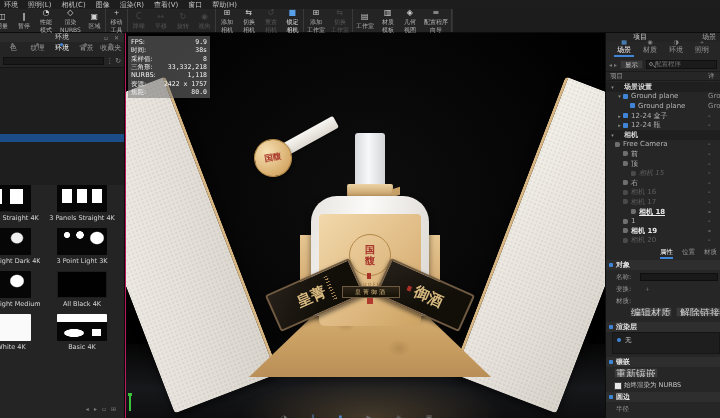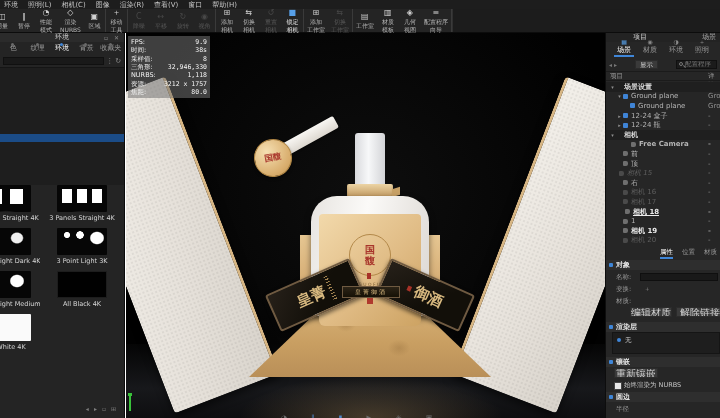--- a/index.html
+++ b/index.html
@@ -1,17 +1,17 @@
 <!DOCTYPE html>
 <html><head>
 <meta charset="utf-8">
 <style>
   *{margin:0;padding:0;box-sizing:border-box}
   html,body{background:#000}
-  #win{position:relative;width:720px;height:418px;overflow:hidden;background:#ffffff;
+  #win{position:relative;width:720px;height:418px;overflow:hidden;background:#be185d;
        font-family:"DejaVu Sans",sans-serif;color:#c9c9c9;-webkit-font-smoothing:antialiased}
   
   #menubar{position:absolute;left:0;top:0;width:720px;height:9px;background:#1d1d1d;
            display:flex;align-items:center;gap:10px;padding-left:4px;font-size:7px;color:#c6c6c6}
   .mitem{white-space:nowrap}
   
   #ribbon{position:absolute;left:0;top:9px;width:720px;height:24px;background:#242424;
           border-bottom:1px solid #0c0c0c;display:flex;align-items:stretch}
   .tbtn{display:flex;flex-direction:column;align-items:center;justify-content:center;
         min-width:22px;padding:1px 3px 0;font-size:6px;line-height:1.2;color:#b6b6b6;
@@ -123,21 +123,21 @@
           border-left:1px solid #0d0d0d;overflow:hidden}
   #rp-head{height:9px;font-size:7px;line-height:9px;background:#232323;position:relative}
   #rp-head .t1{position:absolute;left:27px;color:#cfcfcf}
   #rp-head .t2{position:absolute;right:4px;color:#a8a8a8}
   #rp-tabs{position:absolute;top:9px;left:0;right:0;height:15px;display:flex;padding:0 6px;gap:2px}
   .rtab{flex:1;display:flex;flex-direction:column;align-items:center;justify-content:flex-end;
         padding-bottom:2px;font-size:7px;color:#9a9a9a;position:relative;white-space:nowrap}
   .rtab .ric{font-size:6px;line-height:1;color:#8a8a8a}
   .rtab.selected{color:#fff}.rtab.selected .ric{color:#57a0e8}
   .rtab.selected::after{content:"";position:absolute;bottom:0;left:10%;width:80%;height:2px;background:#3f86d8}
-  #rp-tools{position:absolute;top:25px;left:0;right:0;height:12px;display:flex;align-items:center;gap:18px;padding:0 3px}
+  #rp-tools{position:absolute;top:25px;left:0;right:0;height:12px;display:flex;align-items:center;gap:3px;padding:0 3px}
   .rarrows{font-size:6px;color:#777}
   #rp-show{height:9px;padding:0 4px;background:#3a3a3a;border:1px solid #2b2b2b;font-size:6.5px;
            line-height:8px;color:#d0d0d0;white-space:nowrap}
   #rp-search{flex:1;height:9px;background:#1b1b1b;border:1px solid #101010;display:flex;
              align-items:center;gap:2px;padding:0 2px;font-size:6.5px;color:#787878;white-space:nowrap;overflow:hidden}
   .lens{width:4px;height:4px;border:1px solid #787878;border-radius:50%;position:relative;flex:0 0 auto}
   .lens::after{content:"";position:absolute;left:3px;top:3px;width:3px;height:1px;background:#787878;transform:rotate(45deg)}
   #rp-cols{position:absolute;top:38px;left:0;right:0;height:10px;border-top:1px solid #1b1b1b;
            border-bottom:1px solid #1b1b1b;font-size:6.5px;color:#9c9c9c;line-height:9px}
   #rp-cols .c1{position:absolute;left:4px}
@@ -363,20 +363,24 @@
         <div class="thcell black">
           <div class="th black"></div>
           <span class="thlabel">All Black 4K</span>
         </div>
 
         <div class="thcell white">
           <div class="th white"></div>
           <span class="thlabel">All White 4K</span>
         </div>
 
+        <div class="thcell basic">
+          <div class="th basic"></div>
+          <span class="thlabel">Basic 4K</span>
+        </div>
       </div>
     <div id="lp-foot">
 
     <span>◂</span>
         <span>▸</span>
         <span>▫</span>
         <span>⊞</span>
       </div>
   </div>
 
@@ -434,31 +438,31 @@
           <span class="sv">38s</span>
         </div>
 
         <div class="srow">
           <span class="sl">采样值:</span>
           <span class="sv">8</span>
         </div>
 
         <div class="srow">
           <span class="sl">三角形:</span>
-          <span class="sv">32,946,330</span>
+          <span class="sv">33,332,218</span>
         </div>
 
         <div class="srow">
           <span class="sl">NURBS:</span>
           <span class="sv">1,118</span>
         </div>
 
         <div class="srow">
           <span class="sl">资源:</span>
-          <span class="sv">3212 x 1757</span>
+          <span class="sv">2422 x 1757</span>
         </div>
 
         <div class="srow">
           <span class="sl">焦距:</span>
           <span class="sv">80.0</span>
         </div>
       </div>
 
     <div id="axis"></div>
     <div id="vpicons">
@@ -548,42 +552,42 @@
           <span class="tval">-</span>
         </div>
 
         <div class="trow section" style="padding-left: 3px;">
           <span class="arr">▾</span>
           <span class="tic"></span>
           <span class="tlbl">相机</span>
           <span class="tval"></span>
         </div>
 
-        <div class="trow iccam" style="padding-left: 18px; font-weight: bold;">
+        <div class="trow iccam" style="padding-left: 2px;">
           <span class="arr"></span>
           <span class="tic"></span>
           <span class="tlbl">Free Camera</span>
           <span class="tval">-</span>
         </div>
 
         <div class="trow iccam" style="padding-left: 10px;">
           <span class="arr"></span>
           <span class="tic"></span>
           <span class="tlbl">前</span>
           <span class="tval">-</span>
         </div>
 
         <div class="trow iccam" style="padding-left: 10px;">
           <span class="arr"></span>
           <span class="tic"></span>
           <span class="tlbl">顶</span>
           <span class="tval">-</span>
         </div>
 
-        <div class="trow dim iccam" style="padding-left: 6px; font-style: italic;">
+        <div class="trow dim iccam" style="padding-left: 18px; font-style: italic;">
           <span class="arr"></span>
           <span class="tic"></span>
           <span class="tlbl">相机 15</span>
           <span class="tval">-</span>
         </div>
 
         <div class="trow iccam" style="padding-left: 10px;">
           <span class="arr"></span>
           <span class="tic"></span>
           <span class="tlbl">右</span>
@@ -597,21 +601,21 @@
           <span class="tval">-</span>
         </div>
 
         <div class="trow dim iccam" style="padding-left: 10px;">
           <span class="arr"></span>
           <span class="tic"></span>
           <span class="tlbl">相机 17</span>
           <span class="tval">-</span>
         </div>
 
-        <div class="trow bold iccam" style="padding-left: 12px; text-decoration: underline;">
+        <div class="trow bold iccam" style="padding-left: 18px; text-decoration: underline;">
           <span class="arr"></span>
           <span class="tic"></span>
           <span class="tlbl">相机 18</span>
           <span class="tval">-</span>
         </div>
 
         <div class="trow iccam" style="padding-left: 10px;">
           <span class="arr"></span>
           <span class="tic"></span>
           <span class="tlbl">1</span>

